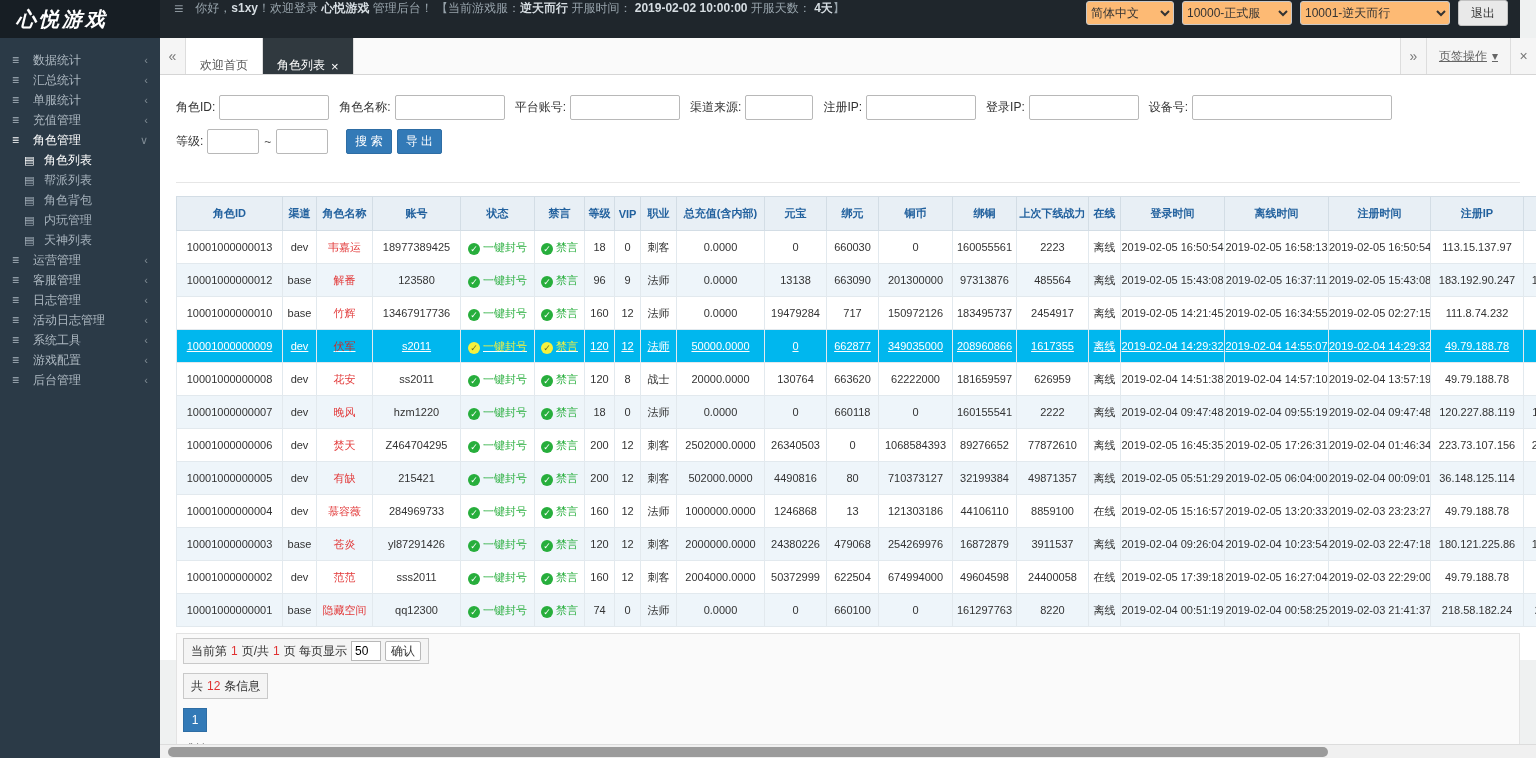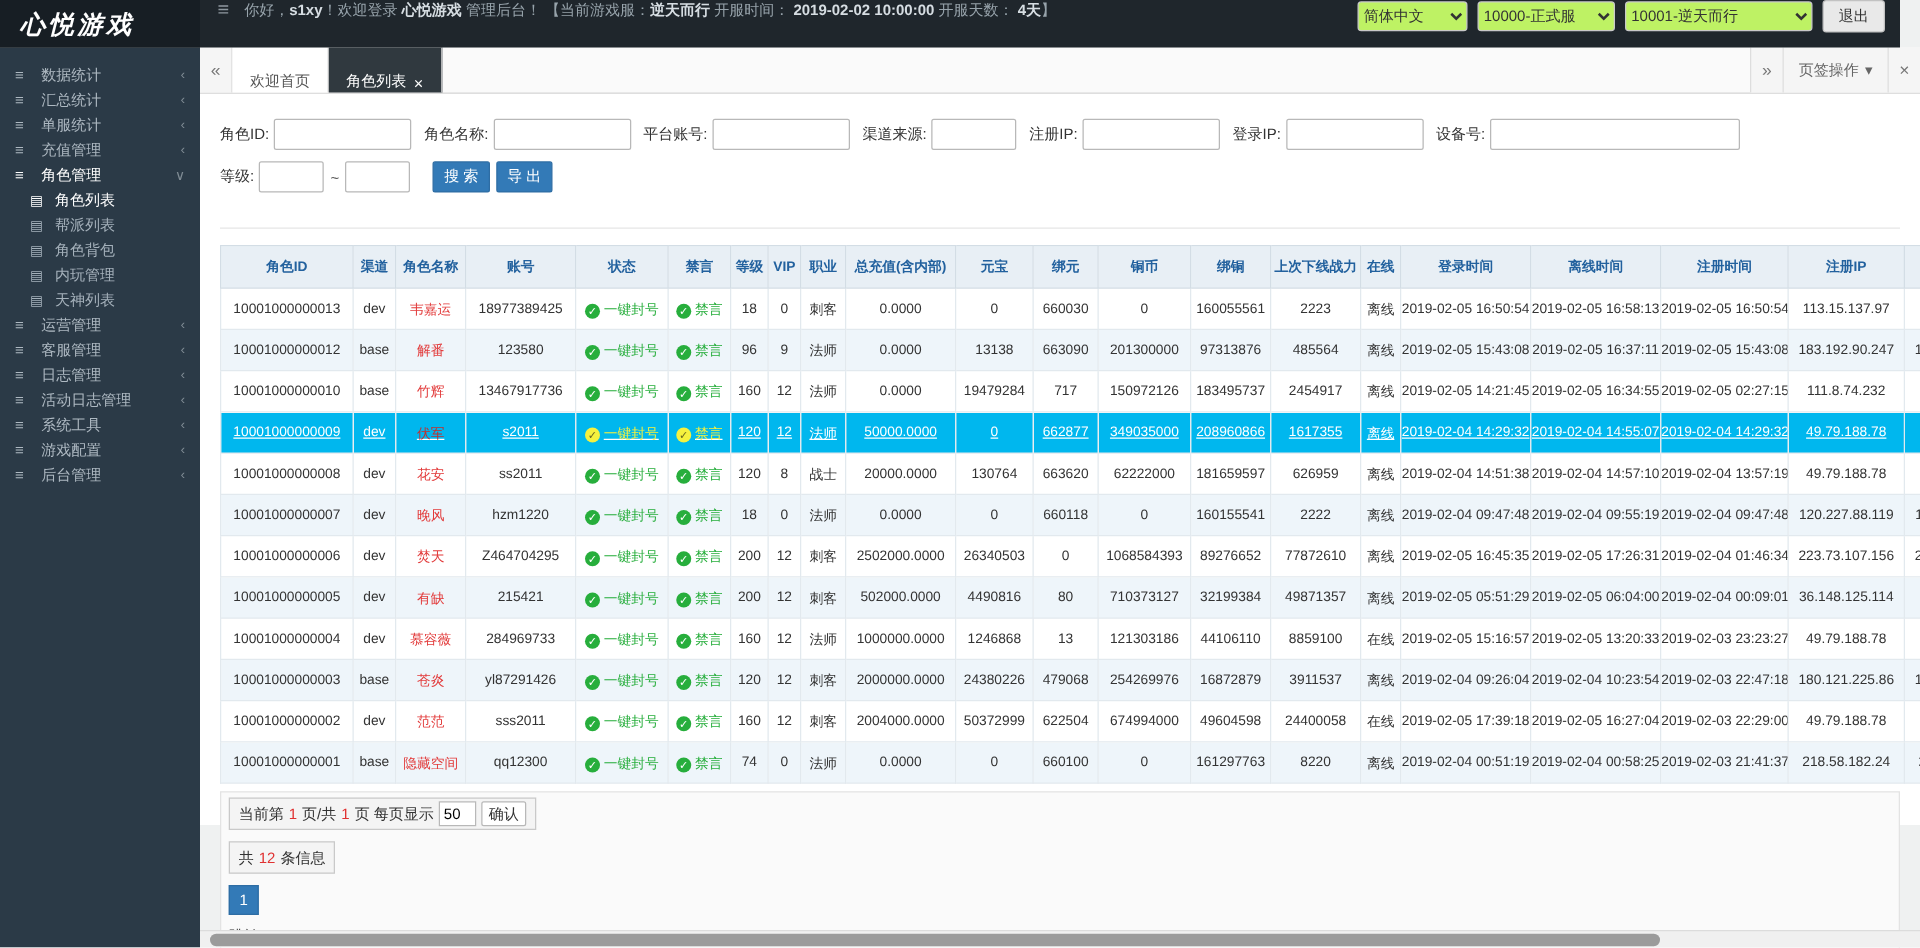--- a/index.html
+++ b/index.html
@@ -6,21 +6,21 @@
   html,body { width:1536px; height:758px; overflow:hidden; }
   body { font-family:"Liberation Sans","DejaVu Sans",sans-serif; background:#eff1f1; position:relative; font-size:12px; }
 
   
   .topbar { position:absolute; top:0; left:0; width:1520px; height:38px; background:#1f262c; display:flex; align-items:flex-start; z-index:5; }
   .logo { width:160px; height:38px; background:#171e24; color:#fff; font-size:20px; font-weight:bold; font-style:italic; letter-spacing:3px; display:flex; align-items:center; padding-left:16px; flex:none; }
   .menu-toggle { color:#8d979e; font-size:16px; margin:0 12px 0 14px; cursor:pointer; }
   .greeting { color:#97a3ab; font-size:12px; white-space:nowrap; }
   .greeting b { color:#d6dde2; font-weight:bold; }
   .topbar-right { margin-left:auto; display:flex; align-items:center; gap:8px; padding-right:12px; }
-  .sel { height:24px; font-size:12px; border:1px solid #c9c9c9; border-radius:3px; background:#bef264; color:#333; }
+  .sel { height:24px; font-size:12px; border:1px solid #c9c9c9; border-radius:3px; background:#fdba74; color:#333; }
   .sel-lang { width:88px; } .sel-server { width:110px; } .sel-game { width:150px; }
   .logout-btn { height:26px; padding:0 12px; background:#e9e9e9; border:1px solid #c2c2c2; border-radius:3px; font-size:12px; color:#333; cursor:pointer; }
 
   
   .sidebar { position:absolute; top:38px; left:0; width:160px; height:720px; background:#2b3a47; padding-top:12px; z-index:4; }
   .side-item { height:20px; padding:0 12px; color:#aeb9c2; font-size:12px; display:flex; align-items:center; cursor:pointer; white-space:nowrap; }
   .side-item.active { color:#fff; }
   .side-item .s-icon { margin-right:8px; font-size:12px; width:13px; flex:none; }
   .side-item .chev { margin-left:auto; font-size:11px; color:#7f8b94; }
   .sub-item { height:20px; padding:0 12px 0 24px; color:#a5b1bb; font-size:12px; display:flex; align-items:center; cursor:pointer; white-space:nowrap; }
@@ -32,21 +32,21 @@
 
   .tabbar { height:37px; background:#fafafa; border-bottom:1px solid #d5d5d5; display:flex; align-items:stretch; position:relative; }
   .red-accent { position:absolute; left:-13px; top:9px; width:13px; height:21px; background:#c9302c; }
   .tab-nav { width:26px; border-right:1px solid #ddd; display:flex; align-items:center; justify-content:center; color:#777; background:#f5f5f5; font-size:14px; cursor:pointer; }
   .tabs { display:flex; }
   .tab { padding:0 14px; display:flex; align-items:flex-end; border-right:1px solid #ddd; font-size:12px; color:#555; background:#fff; cursor:pointer; white-space:nowrap; }
   .tab.active { background:#30393f; color:#fff; }
   .tclose { margin-left:6px; font-size:13px; }
   .tabbar-right { margin-left:auto; display:flex; align-items:stretch; }
   .tabbar-right .tab-nav { border-right:none; border-left:1px solid #ddd; }
-  .tab-ops { display:flex; align-items:center; gap:5px; padding:0 12px; border-left:1px solid #ddd; color:#666; background:#f5f5f5; font-size:12px; cursor:pointer; }
+  .tab-ops { display:flex; align-items:center; gap:5px; padding:0 12px; border-left:1px solid #ddd; color:#666; background:#f5f5f5; font-size:12px; cursor:pointer;text-decoration:underline; }
 
   .content { background:#fff; height:585px; padding:20px 16px 0; }
 
   
   .search-area { border-bottom:1px solid #e6e6e6; padding-bottom:28px; margin-bottom:13px; }
   .search-row { display:flex; align-items:center; font-size:12px; color:#333; }
   .search-row.row1 { margin-bottom:9px; }
   .fld { display:flex; align-items:center; margin-right:10px; }
   .fld label { margin-right:4px; white-space:nowrap; }
   .search-row input { height:25px; border:1px solid #b8b8b8; border-radius:2px; padding:0 5px; font-size:12px; width:110px; }

